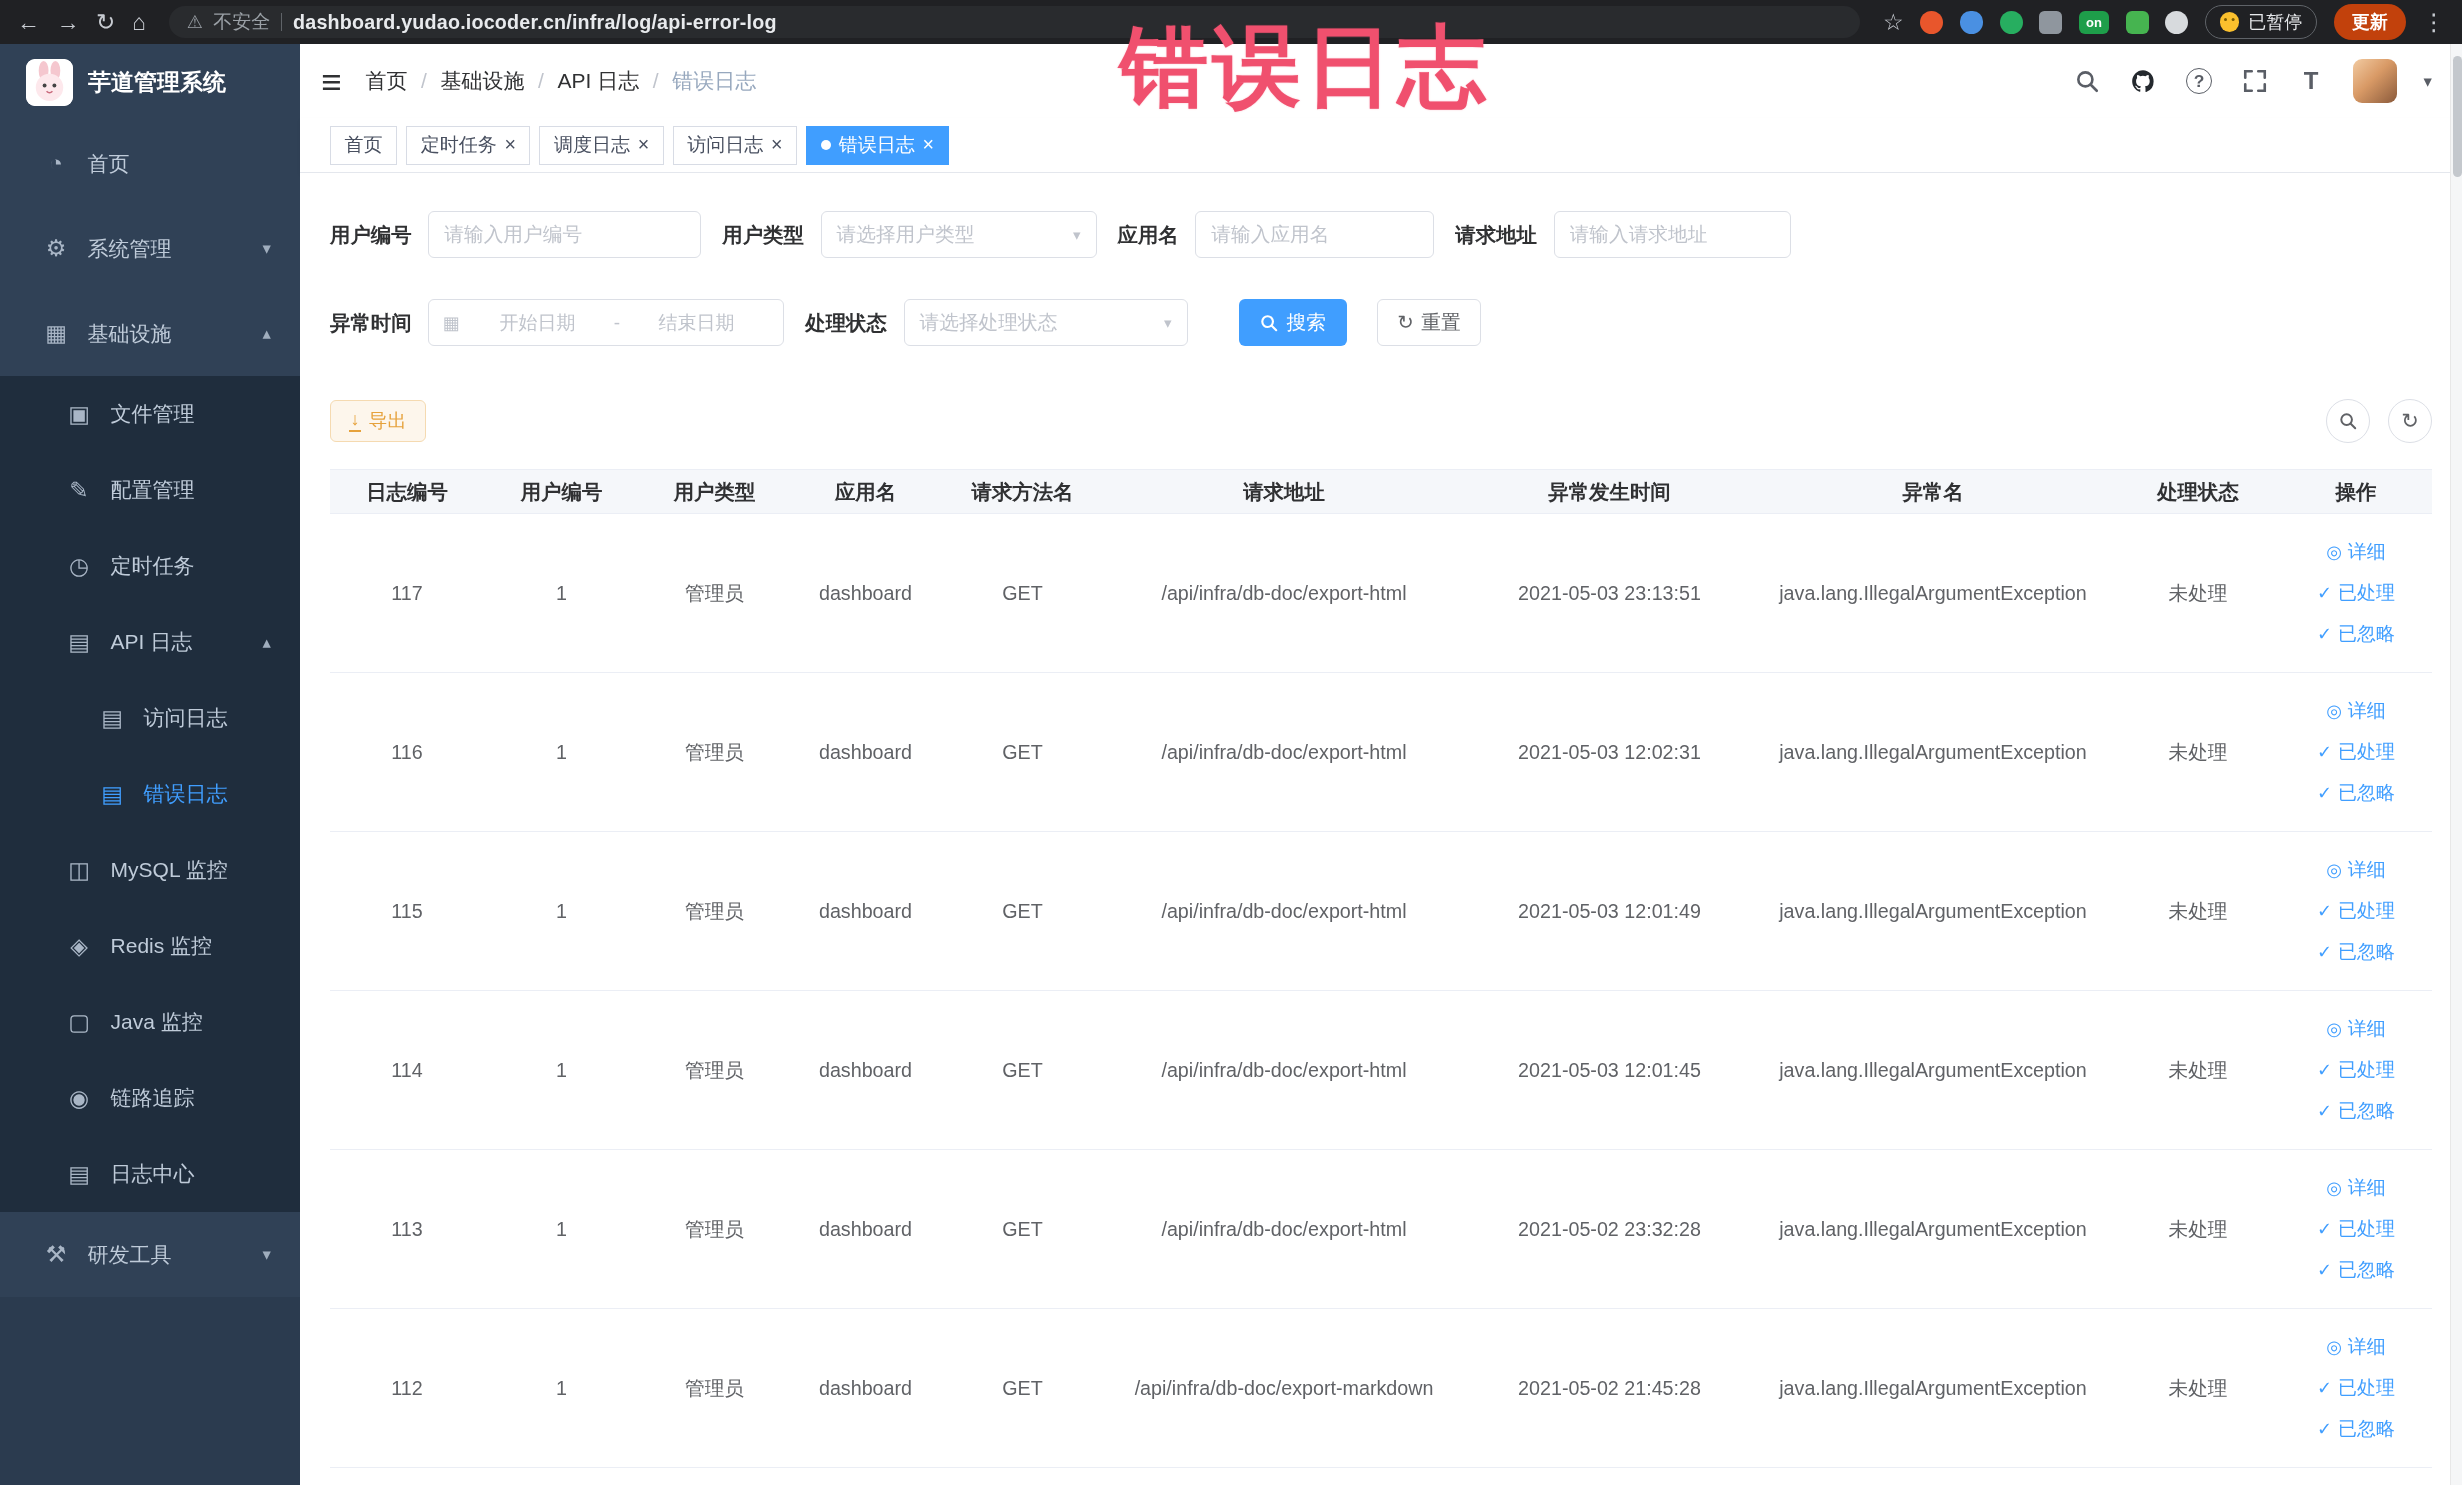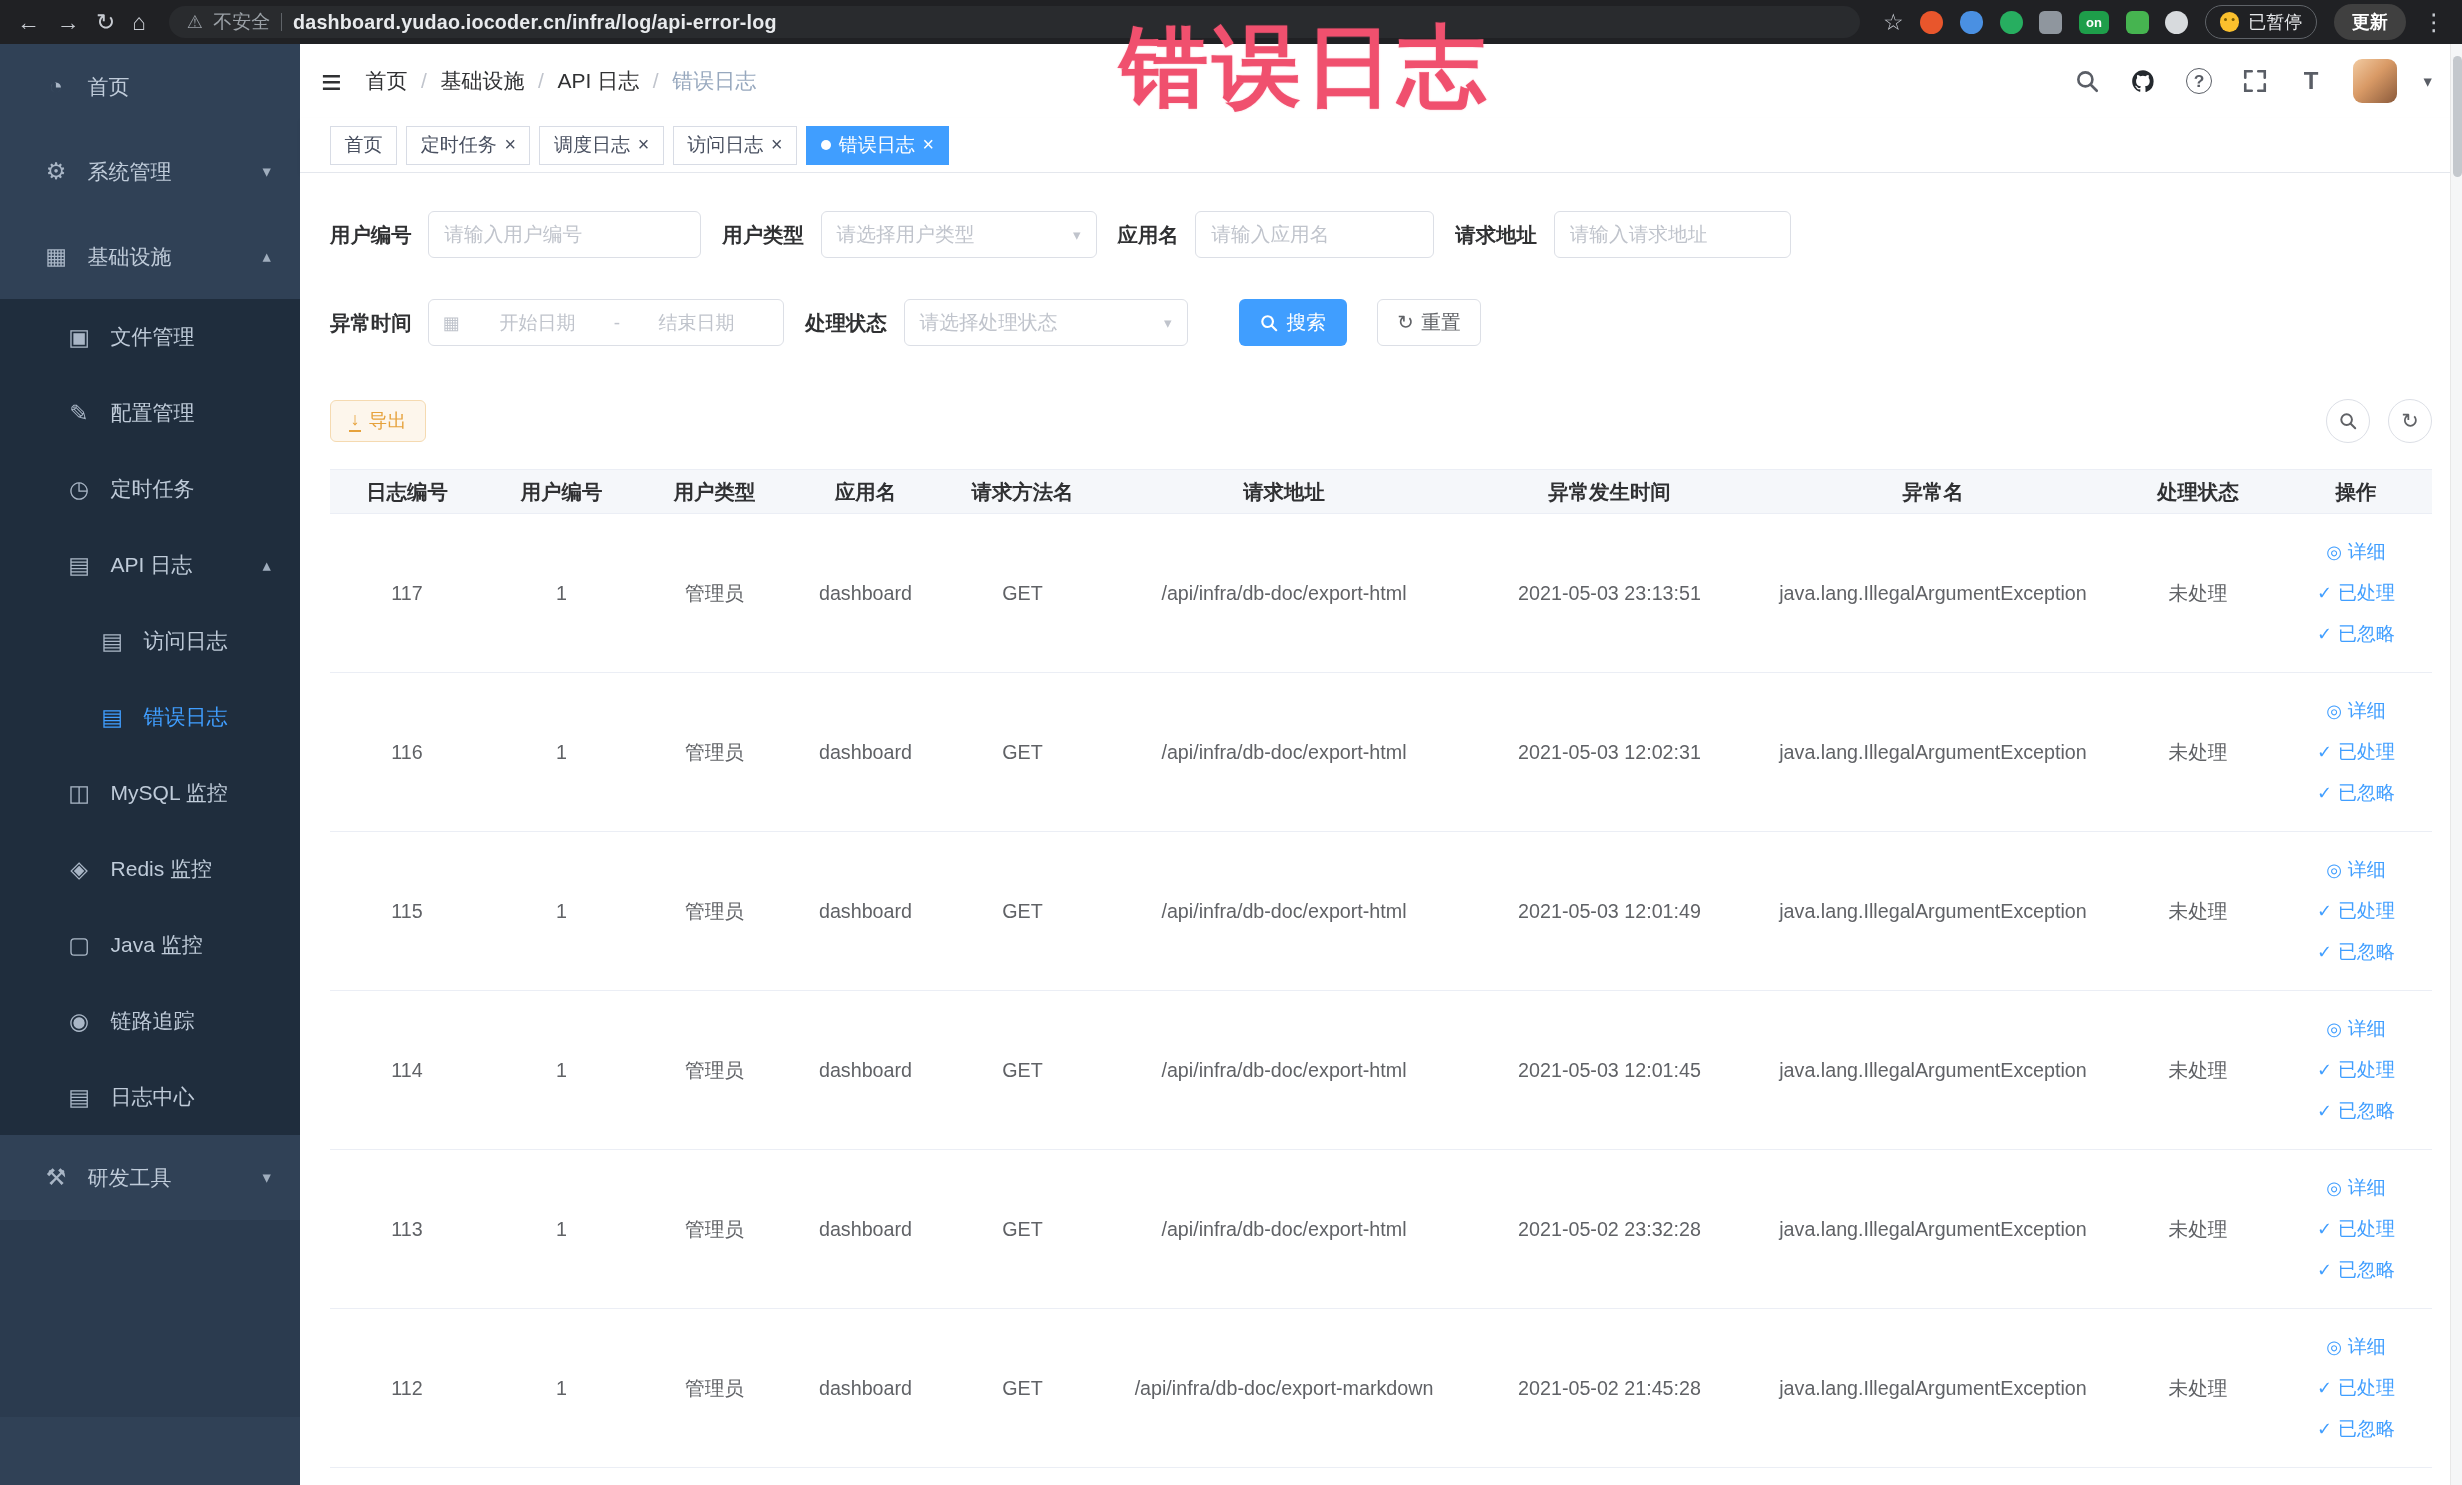--- a/index.html
+++ b/index.html
@@ -27,21 +27,21 @@
   .e3 { background:#27ae60; position:relative; }
   .e4 { background:#8f969e; border-radius:5.3px; }
   .e5 { background:#1e9e4a; border-radius:6px; width:30px; color:#fff; font-size:13px;
         display:flex; align-items:center; justify-content:center; font-weight:700; }
   .e6 { background:#46b450; border-radius:6px; }
   .e7 { background:#d7dadd; }
   .paused { display:flex; align-items:center; gap:9px; border:1.5px solid #5f6368; border-radius:18px;
             padding:3.8px 13.6px; color:#e8eaed; font-size:18px; white-space:nowrap; cursor:pointer;text-align:right; }
   .smiley { width:19.7px; height:19.7px; border-radius:50%; background:#fbc02d; position:relative; }
   .smiley::before { content:""; position:absolute; left:4.5px; top:6px; width:3px; height:3px; border-radius:50%; background:#7a5b00; box-shadow:7.6px 0 0 #7a5b00; }
-  .update { background:#404040; color:#fff; border-radius:18px; padding:6px 18px; font-size:18px;
+  .update { background:#c2410c; color:#fff; border-radius:18px; padding:6px 18px; font-size:18px;
             font-weight:700; white-space:nowrap; cursor:pointer; }
 
   
   .sidebar { position:absolute; top:44px; left:0; width:300px; bottom:0; background:#304156; overflow:hidden; }
   .logo { height:77px; display:flex; align-items:center; padding-left:26px; gap:15px; }
   .logo-avatar { width:47px; height:47px; border-radius:9px; overflow:hidden; background:#fff; flex:none; }
   .logo-title { color:#fff; font-size:23px; font-weight:700; white-space:nowrap; }
   .s-item { display:flex; align-items:center; height:85px; padding:0 29px 0 38px;
             color:#bfcbd9; font-size:21px; cursor:pointer; white-space:nowrap; }
   .s-ic { width:36px; font-size:23px; color:#a9b6c6; margin-right:13.6px; text-align:center; flex:none; font-style:normal; }
@@ -165,20 +165,34 @@
     <span class="ext e7"></span>
     <div class="paused">
       <span class="smiley"></span>
       <span>已暂停</span>
     </div>
     <div class="update">更新</div>
     <span class="nav-ic">⋮</span>
   </div>
 
   <div class="sidebar">
+    <div class="logo">
+      <span class="logo-avatar">
+        <svg viewBox="0 0 48 48">
+            <rect width="48" height="48" rx="9" fill="#ffffff"></rect>
+            <ellipse cx="18" cy="12" rx="5" ry="10" fill="#f5c7cf"></ellipse>
+            <ellipse cx="30" cy="12" rx="5" ry="10" fill="#f5c7cf"></ellipse>
+            <circle cx="24" cy="29" r="14" fill="#fde8ec"></circle>
+            <circle cx="19" cy="27" r="2" fill="#444"></circle>
+            <circle cx="29" cy="27" r="2" fill="#444"></circle>
+            <path d="M21 33 q3 3 6 0" stroke="#c96a7c" stroke-width="1.6" fill="none"></path>
+          </svg>
+      </span>
+      <span class="logo-title">芋道管理系统</span>
+    </div>
 
     <div class="s-item top">
       <i class="s-ic">◔</i>
       <span>首页</span>
     </div>
     <div class="s-item top">
       <i class="s-ic">⚙</i>
       <span>系统管理</span>
       <span class="chev">▾</span>
     </div>

